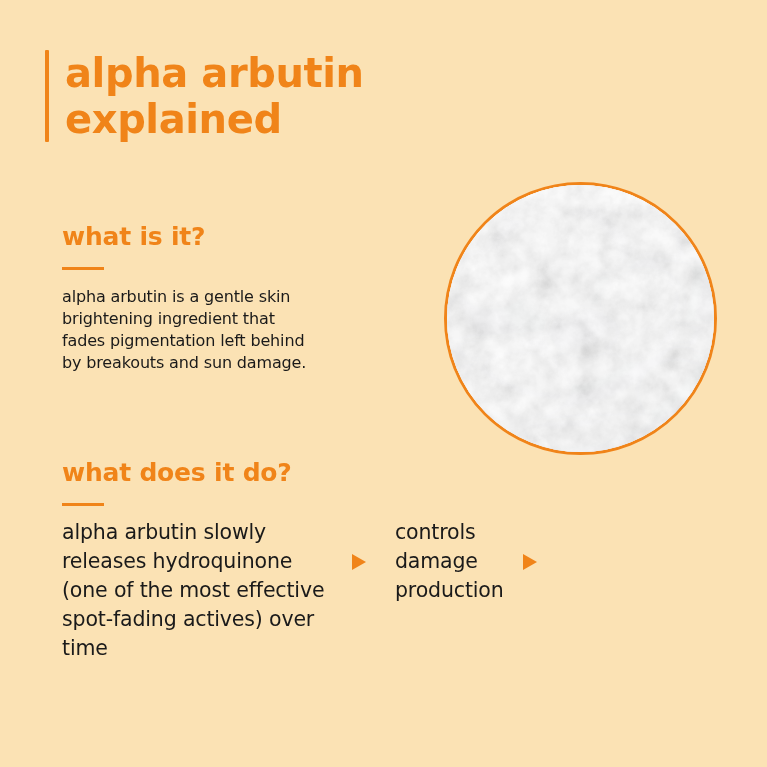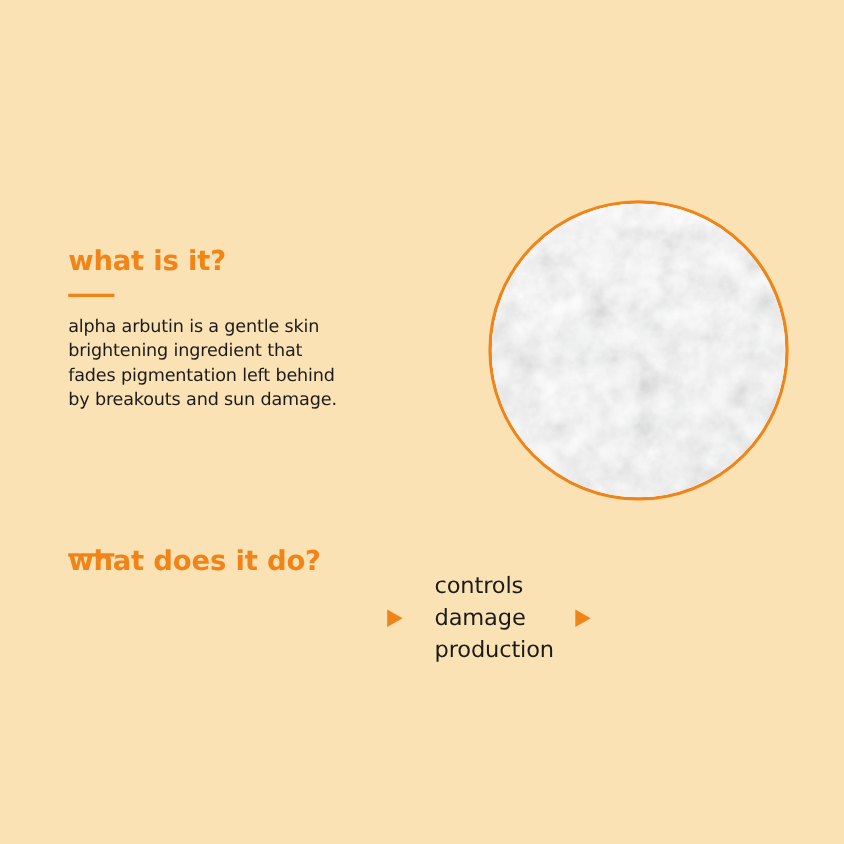--- a/index.html
+++ b/index.html
@@ -120,20 +120,25 @@
     border-left: 14px solid #F08419;
   }
   .arrow-1 { left: 352px; top: 36px; }
   .arrow-2 { left: 523px; top: 36px; }
 </style>
 </head>
 <body>
 
 <div id="page">
 
+  <div class="title-block">
+    <div class="title-bar"></div>
+    <div class="title-text">alpha arbutin
+explained</div>
+  </div>
 
   <div class="section-head" style="left:62px; top:222px;">what is it?</div>
   <div class="head-rule" style="left:62px; top:267px;"></div>
   <div class="body-text" style="left:62px; top:286px; width:340px;">alpha arbutin is a gentle skin
 brightening ingredient that
 fades pigmentation left behind
 by breakouts and sun damage.</div>
 
   <div class="circle-img">
     <svg viewBox="0 0 273 273" preserveAspectRatio="xMidYMid slice" aria-hidden="true">
@@ -165,24 +170,29 @@
         <ellipse cx="72" cy="205" rx="52" ry="34" fill="#ffffff"></ellipse>
         <ellipse cx="140" cy="150" rx="38" ry="26" fill="#e9eaec"></ellipse>
         <ellipse cx="240" cy="215" rx="44" ry="36" fill="#e4e5e8"></ellipse>
         <ellipse cx="45" cy="95" rx="36" ry="28" fill="#ffffff"></ellipse>
       </g>
       <rect width="273" height="273" fill="#ffffff" filter="url(#grain)" opacity="0.85"></rect>
       <rect width="273" height="273" fill="none"></rect>
     </svg>
   </div>
 
-  <div class="section-head" style="left:62px; top:458px;margin-top:37px;">what does it do?</div>
+  <div class="section-head" style="left:62px; top:458px;">what does it do?</div>
   <div class="head-rule" style="left:62px; top:503px;"></div>
 
   <div class="steps">
+    <div class="step-col step-1">alpha arbutin slowly
+releases hydroquinone
+(one of the most effective
+spot-fading actives) over
+time</div>
     <div class="arrow arrow-1"></div>
     <div class="step-col step-2">controls
 damage
 production</div>
     <div class="arrow arrow-2"></div>
   </div>
 
 </div>
 
 </body></html>

